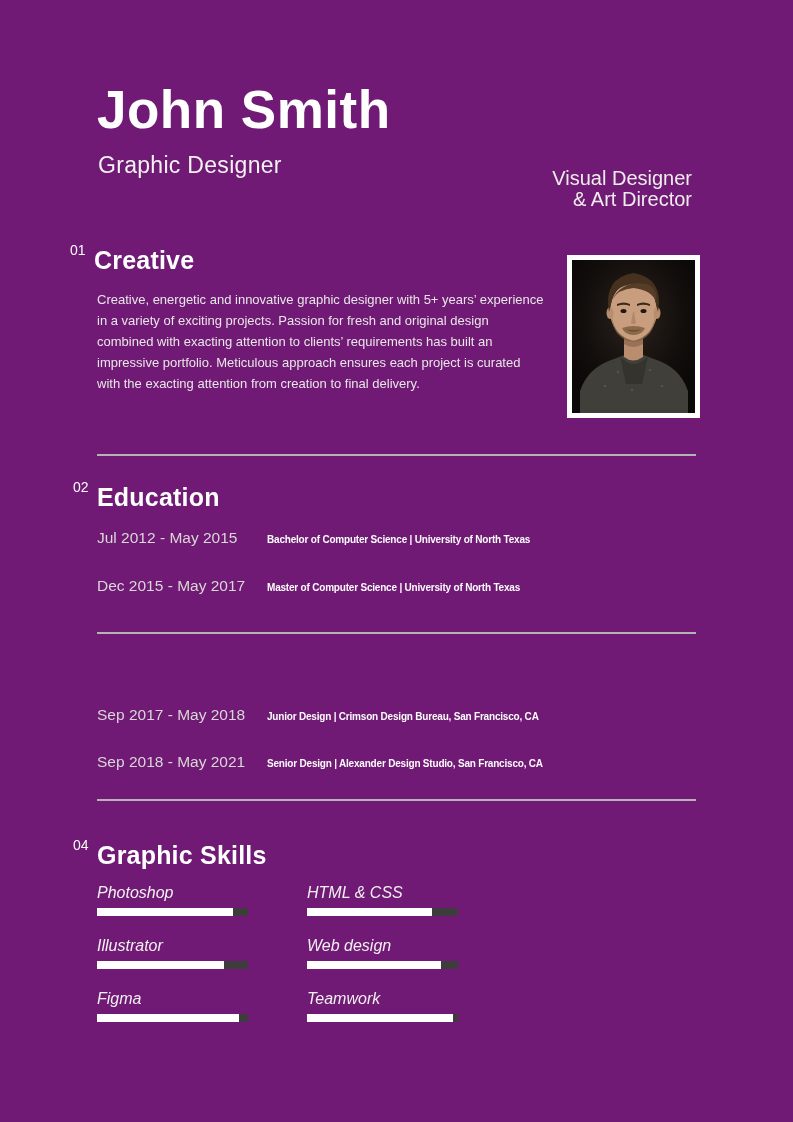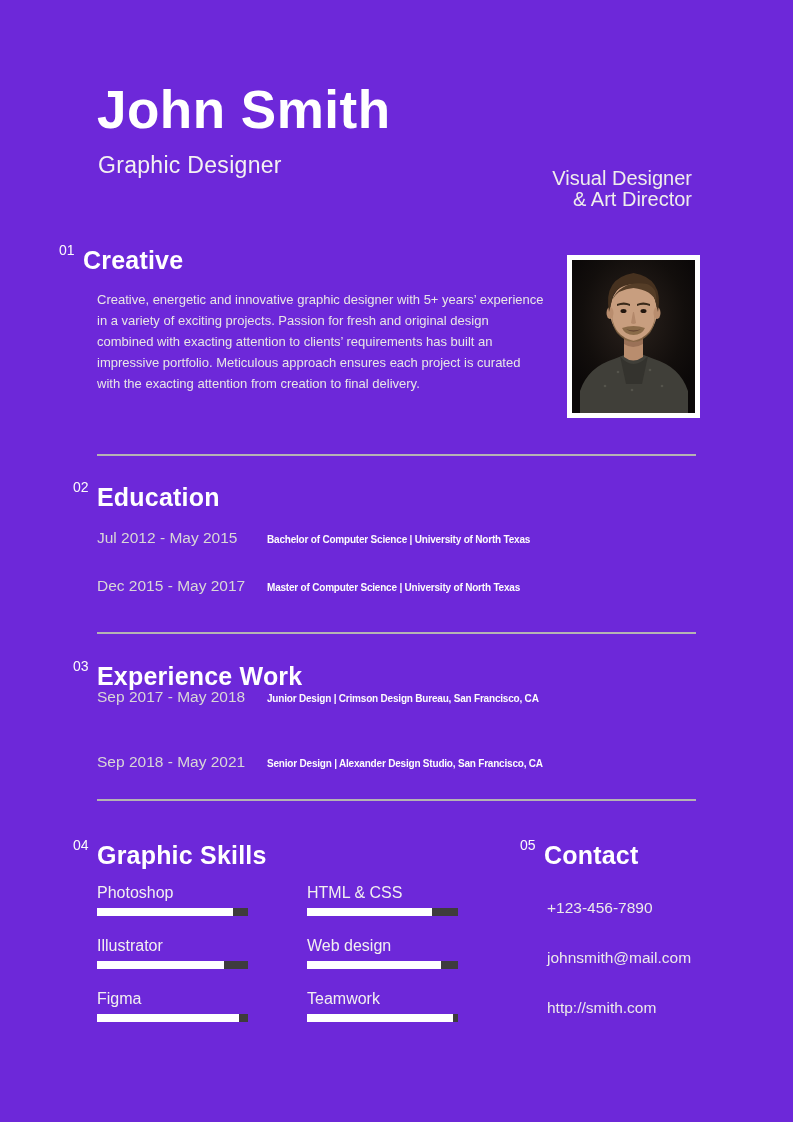--- a/index.html
+++ b/index.html
@@ -1,21 +1,21 @@
 <!DOCTYPE html>
 <html><head>
 <meta charset="utf-8">
 <style>
   * { margin:0; padding:0; box-sizing:border-box; }
   html,body { width:793px; height:1122px; }
   body { font-family:"Liberation Sans", sans-serif; }
 
   .page {
     position:relative; width:793px; height:1122px;
-    background:#6d28d9; color:#ffffff; overflow:hidden;
+    background:#701a75; color:#ffffff; overflow:hidden;
   }
 
   
   .name {
     position:absolute; left:97px; top:82px;
     font-size:53px; font-weight:700; line-height:1.05; color:#ffffff;
     letter-spacing:.5px;
   }
   .subtitle {
     position:absolute; left:98px; top:152px;
@@ -24,21 +24,21 @@
   .tagline {
     position:absolute; right:101px; top:168px;
     text-align:right; font-size:20px; line-height:21px; color:#efedec;
   }
 
   
   .sec-head { position:absolute; display:flex; align-items:flex-start; }
   .sec-num  { font-size:14px; font-weight:500; color:#fcfbfb; margin-top:1px; width:19px; }
   .sec-title{ font-size:25px; font-weight:700; color:#ffffff; margin-top:5px; margin-left:5px; letter-spacing:.2px; }
 
-  .head-profile    { left:59px;  top:241px; }
+  .head-profile    { left:70px;  top:241px; }
   .head-education  { left:73px;  top:478px; }
   .head-experience { left:73px;  top:657px; }
   .head-skills     { left:73px;  top:836px; }
   .head-contact    { left:520px; top:836px; }
 
   
   .profile-body {
     position:absolute; left:97px; top:289px; width:450px;
     font-size:13px; line-height:21px; color:#e8e6e6;
   }
@@ -54,29 +54,29 @@
   .divider-1 { top:454px; }
   .divider-2 { top:632px; }
   .divider-3 { top:799px; }
 
   
   .t-row { position:absolute; left:97px; width:640px; display:flex; align-items:baseline; }
   .t-dates { flex:0 0 170px; font-size:15.5px; font-weight:400; color:#d9d7d7; }
   .t-desc  { flex:1; font-size:10px; font-weight:700; color:#fdfcfc; letter-spacing:-0.2px; }
   .edu-row-0 { top:529px; }
   .edu-row-1 { top:577px; }
-  .exp-row-0 { top:688px; }
+  .exp-row-0 { top:706px; }
   .exp-row-1 { top:753px; }
 
   
   .skills-grid {
     position:absolute; left:97px; top:884px; width:361px;
     display:grid; grid-template-columns:151px 151px; column-gap:59px; row-gap:21px;
   }
-  .skill-label { font-size:16px; line-height:18px; color:#f2f0f0; margin-bottom:6px; }
+  .skill-label { font-size:16px; line-height:18px; color:#f2f0f0; margin-bottom:6px;font-style:italic; }
   .skill-track { width:100%; height:8px; background:#3e3c3d; }
   .skill-fill  { height:100%; background:#ffffff; }
 
   
   .contact-list { position:absolute; left:547px; top:899px; }
   .contact-item { font-size:15.5px; line-height:18px; color:#eceaea; margin-bottom:32px; }
 </style>
 </head>
 <body>
 
@@ -150,24 +150,20 @@
     <span class="t-dates">Jul 2012 - May 2015</span>
     <span class="t-desc">Bachelor of Computer Science | University of North Texas</span>
   </div>
   <div class="t-row edu-row-1">
     <span class="t-dates">Dec 2015 - May 2017</span>
     <span class="t-desc">Master of Computer Science | University of North Texas</span>
   </div>
 
   <div class="divider divider-2"></div>
 
-  <div class="sec-head head-experience">
-    <span class="sec-num">03</span>
-    <h2 class="sec-title">Experience Work</h2>
-  </div>
   <div class="t-row exp-row-0">
     <span class="t-dates">Sep 2017 - May 2018</span>
     <span class="t-desc">Junior Design | Crimson Design Bureau, San Francisco, CA</span>
   </div>
   <div class="t-row exp-row-1">
     <span class="t-dates">Sep 2018 - May 2021</span>
     <span class="t-desc">Senior Design | Alexander Design Studio, San Francisco, CA</span>
   </div>
 
   <div class="divider divider-3"></div>
@@ -208,23 +204,14 @@
         </div>
     </div>
     <div class="skill">
       <div class="skill-label">Teamwork</div>
       <div class="skill-track">
           <div class="skill-fill" style="width: 97%;"></div>
         </div>
     </div>
   </div>
 
-  <div class="sec-head head-contact">
-    <span class="sec-num">05</span>
-    <h2 class="sec-title">Contact</h2>
-  </div>
-  <div class="contact-list">
-    <div class="contact-item">+123-456-7890</div>
-    <div class="contact-item">johnsmith@mail.com</div>
-    <div class="contact-item">http://smith.com</div>
-  </div>
 
 </div>
 
 </body></html>

